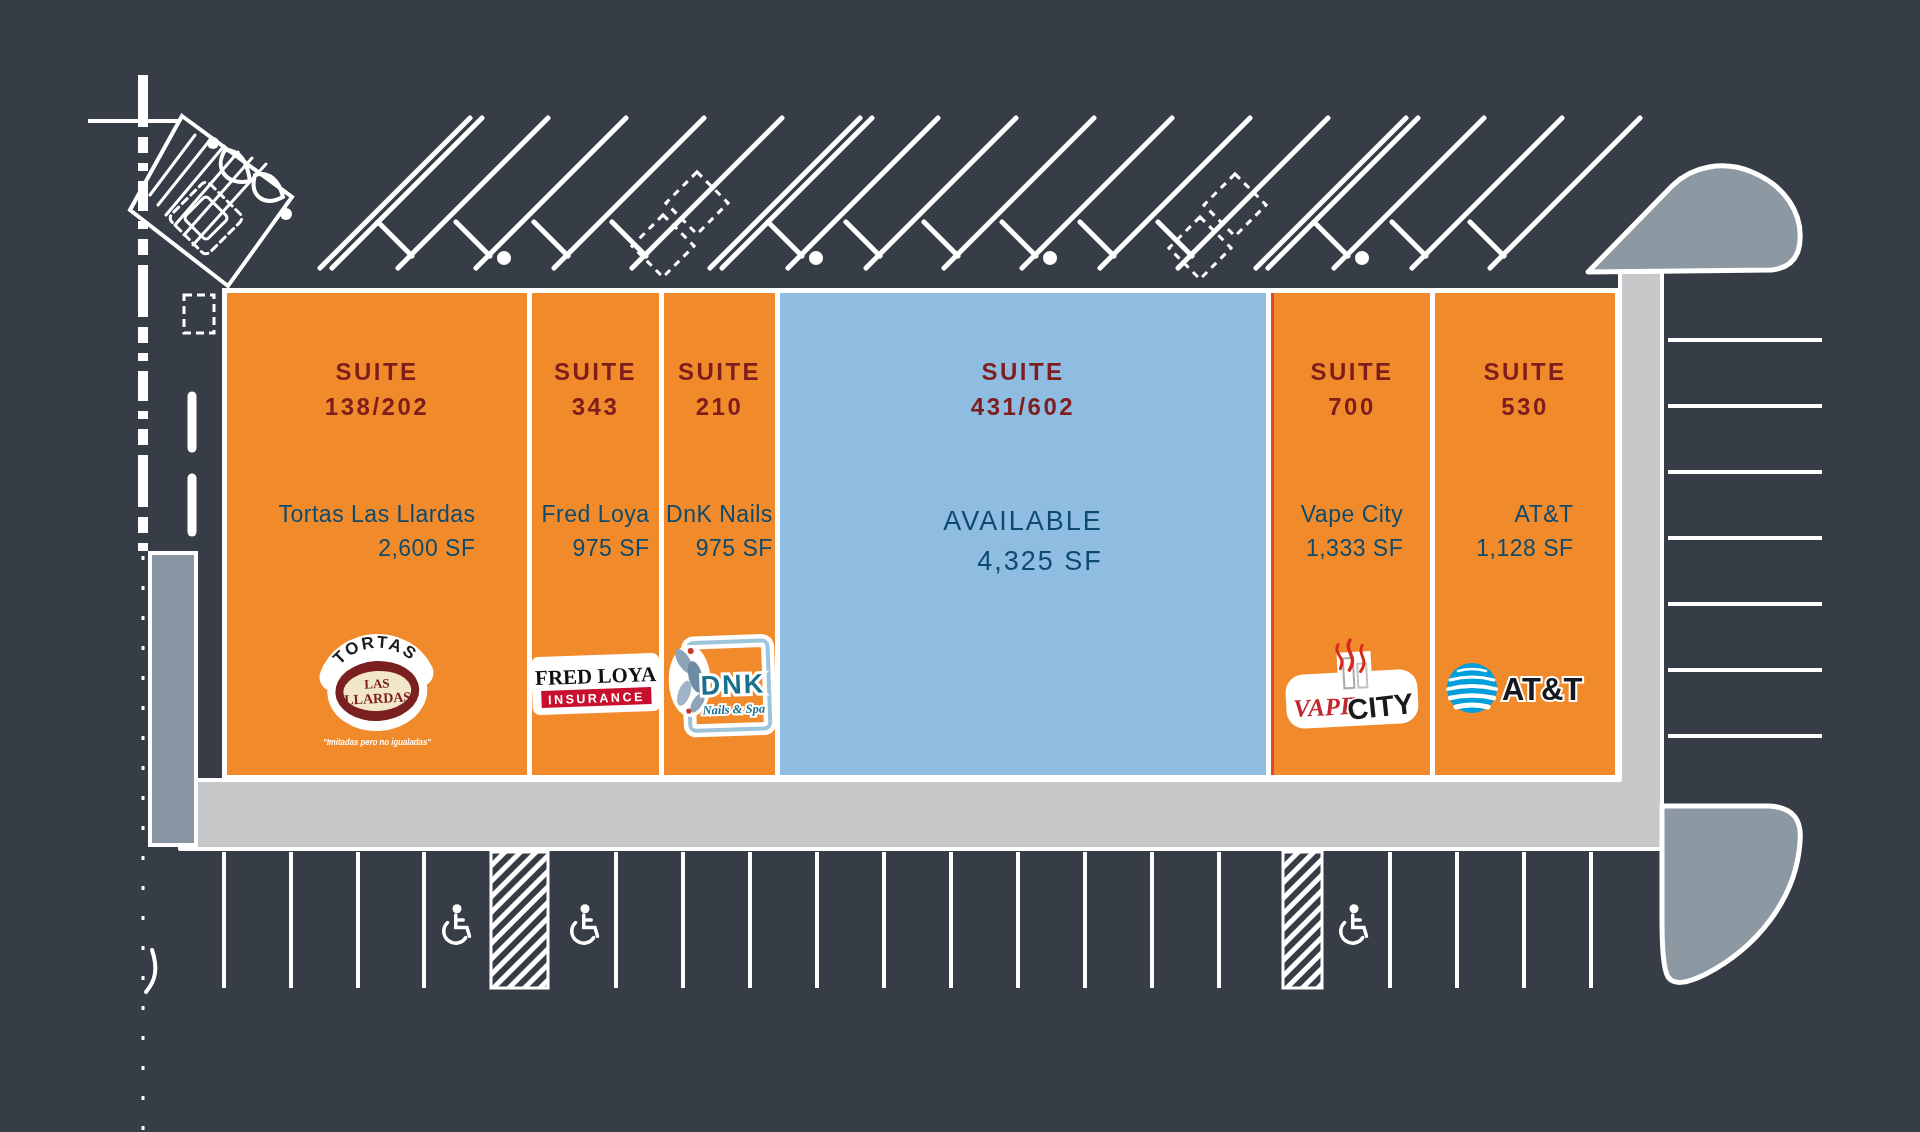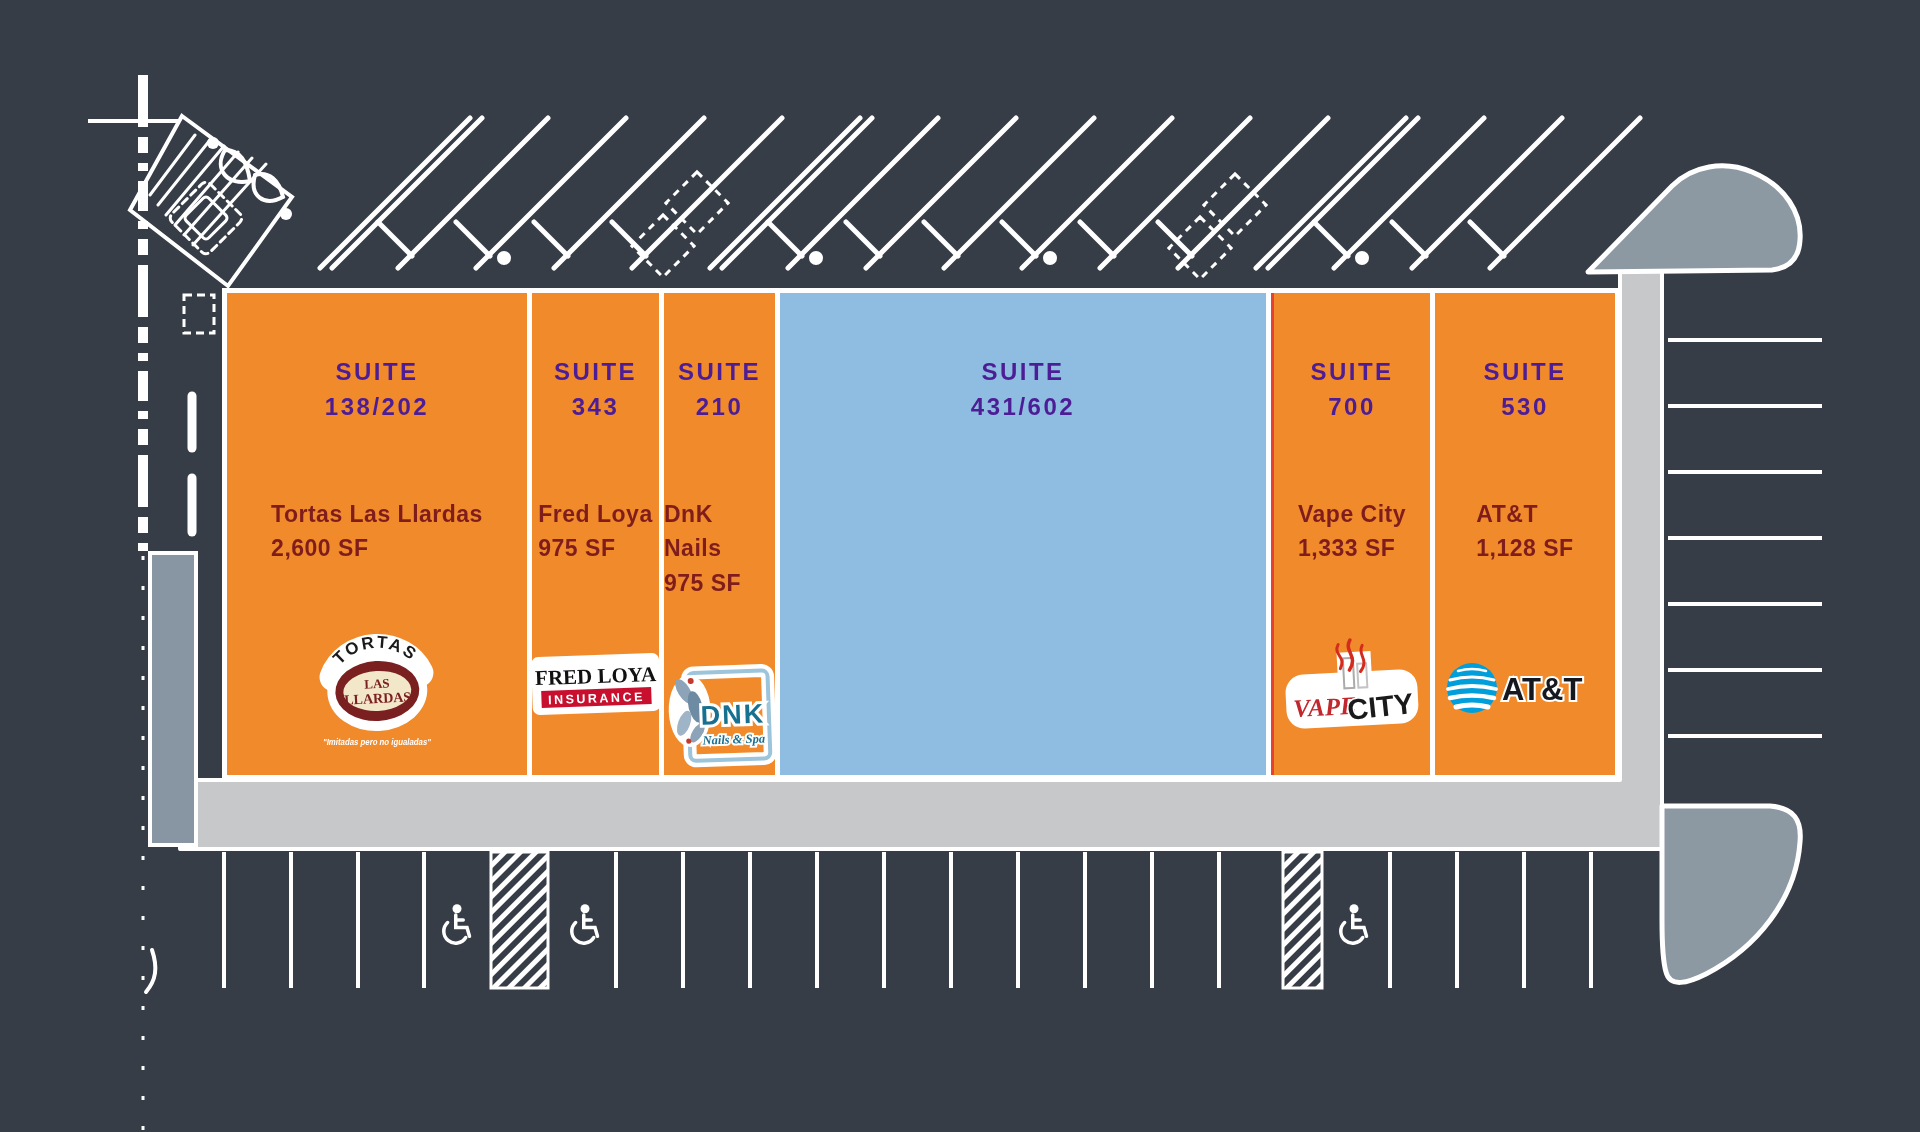--- a/index.html
+++ b/index.html
@@ -11,25 +11,25 @@
   #linework{position:absolute;left:0;top:0;}
   
   #building{
     position:absolute;left:222px;top:288px;width:1398px;height:492px;
     background:#ffffff;display:flex;gap:5px;padding:5px;box-sizing:border-box;
   }
   .suite{background:#F18A2B;display:flex;flex-direction:column;align-items:center;box-sizing:border-box;}
   .suite.available{background:#8FBCE1;}
   .s1{width:300px;} .s2{width:127px;} .s3{width:111px;} .s4{width:486px;} .s5{width:159px;border-left:3px solid #E8412F;} .s6{flex:1;}
   .suite-head{
-    margin-top:62px;text-align:center;color:#4c1d95;font-weight:bold;
+    margin-top:62px;text-align:center;color:#7f1d1d;font-weight:bold;
     font-size:24px;letter-spacing:2.5px;line-height:1.45;
   }
   .suite-tenant{
-    margin-top:72px;text-align:left;color:#7f1d1d;font-weight:bold;
+    margin-top:72px;text-align:right;color:#0c4a6e;font-weight:normal;
     font-size:23px;line-height:1.5;letter-spacing:.5px;
   }
   .available .suite-tenant{font-size:27px;letter-spacing:2px;margin-top:76px;}
   .suite-logo{margin-top:58px;height:128px;display:flex;align-items:center;justify-content:center;}
   .serif{font-family:"Liberation Serif", serif;}
 </style>
 </head>
 <body>
 
 <div id="stage">
@@ -253,20 +253,24 @@
           </g>
         </svg>
       </div>
     </div>
 
     <div class="suite s4 available">
       <div class="suite-head">
         <div>SUITE</div>
         <div>431/602</div>
       </div>
+      <div class="suite-tenant">
+        <div>AVAILABLE</div>
+        <div>4,325 SF</div>
+      </div>
     </div>
 
     <div class="suite s5">
       <div class="suite-head">
         <div>SUITE</div>
         <div>700</div>
       </div>
       <div class="suite-tenant">
         <div>Vape City</div>
         <div>1,333 SF</div>

